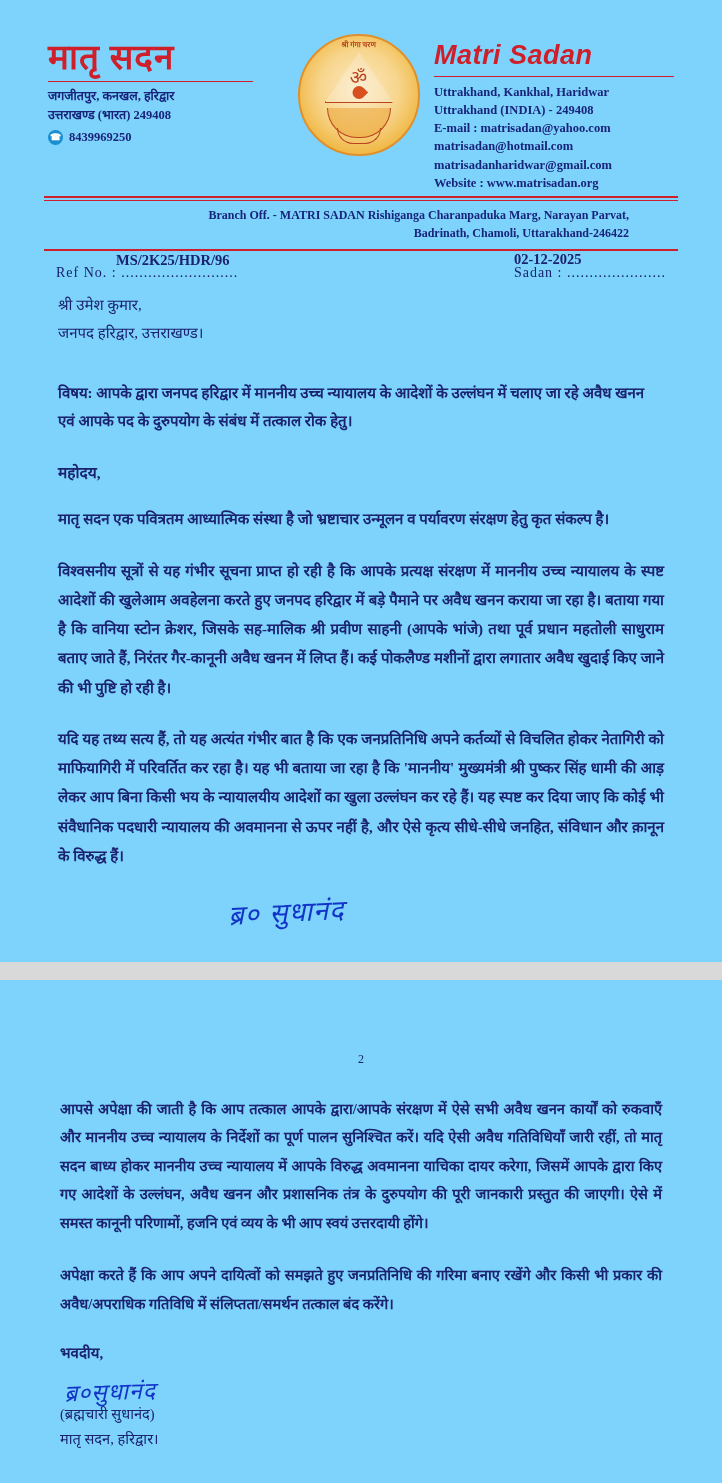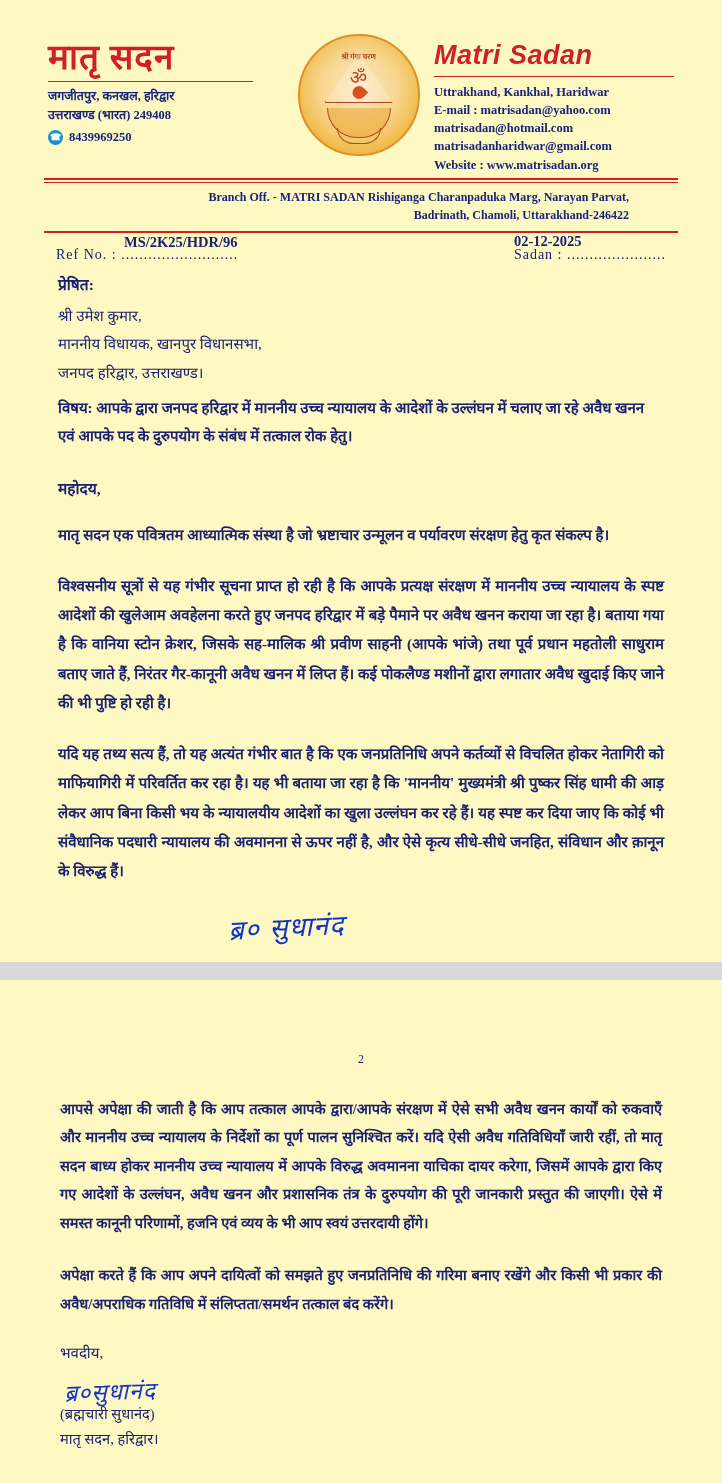--- a/index.html
+++ b/index.html
@@ -4,21 +4,21 @@
 <style>
   * { box-sizing: border-box; }
   html, body { margin: 0; padding: 0; }
   body {
     width: 722px;
     background: #d9d9d9;
     font-family: "Liberation Serif", serif;
   }
   .page {
     position: relative;
-    background: #fef9c3;
+    background: #7dd3fc;
     width: 722px;
     overflow: hidden;
   }
   .page-one { height: 962px; padding: 0; }
   .page-two { height: 521px; margin-top: 0; }
 
   
   .letterhead {
     display: flex;
     align-items: flex-start;
@@ -95,21 +95,21 @@
   }
   .emblem .om {
     position: absolute;
     left: 50%; top: 28px;
     transform: translateX(-50%);
     font-size: 19px;
     color: #b8441f;
   }
   .emblem .top-text {
     position: absolute;
-    left: 50%; top: 15px;
+    left: 50%; top: 3px;
     transform: translateX(-50%);
     font-size: 7.5px;
     color: #b8441f;
     white-space: nowrap;
     font-weight: bold;
   }
   .emblem .drop {
     position: absolute;
     left: 50%; top: 50px;
     transform: translateX(-50%) rotate(45deg);
@@ -192,41 +192,41 @@
   }
   .ref-left, .ref-right { position: relative; white-space: nowrap; }
   .dotted { letter-spacing: 1px; }
   .ref-value {
     font-weight: bold;
     font-family: "Liberation Serif", serif;
     color: #1b2270;
   }
   .ref-left .ref-value {
     position: absolute;
-    left: 68px; top: -13px;
+    left: 60px; top: -13px;
     font-size: 14.5px;
   }
   .ref-right .ref-value {
     position: absolute;
     left: 0px; top: -14px;
     font-size: 14.5px;
   }
 
   
   .body-text {
     padding: 10px 58px 0 58px;
     color: #1b2270;
     font-family: "Liberation Serif", serif;
   }
   .to-label { font-size: 15.5px; font-weight: bold; margin-bottom: 7px; }
   .to-line { font-size: 15px; line-height: 1.9; }
   .subject {
     font-size: 15px;
     line-height: 1.85;
-    margin-top: 8px;
+    margin-top: 32px;
     font-weight: bold;
   }
   .salutation {
     font-size: 15.5px;
     margin-top: 26px;
     font-weight: bold;
   }
   .para {
     font-size: 15px;
     line-height: 1.95;
@@ -266,21 +266,21 @@
     font-family: "Liberation Serif", serif;
   }
   .p2-body { padding: 28px 60px 0 60px; color: #1b2270; }
   .p2-para {
     font-size: 14.6px;
     line-height: 1.95;
     text-align: justify;
     font-weight: bold;
     margin-bottom: 24px;
   }
-  .closing { font-size: 15px; font-weight: normal; margin-top: 20px; }
+  .closing { font-size: 15px; font-weight: bold; margin-top: 20px; }
   .sign-name { font-size: 14.6px; font-weight: normal; line-height: 1.7; }
 </style>
 </head>
 <body>
 
 <div class="page page-one">
 
   <div class="letterhead">
 
     <div class="lh-left">
@@ -304,20 +304,21 @@
         <div class="bowl"></div>
         <div class="bowl2"></div>
       </div>
     </div>
 
     <div class="lh-right">
       <div class="lh-script">Matri Sadan</div>
       <div class="lh-right-rule"></div>
       <div class="lh-right-lines">
         <div>Uttrakhand, Kankhal, Haridwar</div>
+        <div>Uttrakhand (INDIA) - 249408</div>
         <div>E-mail : matrisadan@yahoo.com</div>
         <div>matrisadan@hotmail.com</div>
         <div>matrisadanharidwar@gmail.com</div>
         <div>Website : www.matrisadan.org</div>
       </div>
     </div>
   </div>
 
   <div class="double-rule"></div>
   <div class="double-rule2"></div>
@@ -334,23 +335,21 @@
       <span class="dotted">Ref No. : ..........................</span>
       <span class="ref-value">MS/2K25/HDR/96</span>
     </div>
     <div class="ref-right">
       <span class="dotted">Sadan : ......................</span>
       <span class="ref-value">02-12-2025</span>
     </div>
   </div>
 
   <div class="body-text">
-    <div class="to-label">प्रेषित:</div>
     <div class="to-line">श्री उमेश कुमार,</div>
-    <div class="to-line">माननीय विधायक, खानपुर विधानसभा,</div>
     <div class="to-line">जनपद हरिद्वार, उत्तराखण्ड।</div>
 
     <div class="subject">विषय: आपके द्वारा जनपद हरिद्वार में माननीय उच्च न्यायालय के आदेशों के उल्लंघन में चलाए जा रहे अवैध खनन एवं आपके पद के दुरुपयोग के संबंध में तत्काल रोक हेतु।</div>
 
     <div class="salutation">महोदय,</div>
 
     <div class="para">मातृ सदन एक पवित्रतम आध्यात्मिक संस्था है जो भ्रष्टाचार उन्मूलन व पर्यावरण संरक्षण हेतु कृत संकल्प है।</div>
     <div class="para">विश्वसनीय सूत्रों से यह गंभीर सूचना प्राप्त हो रही है कि आपके प्रत्यक्ष संरक्षण में माननीय उच्च न्यायालय के स्पष्ट आदेशों की खुलेआम अवहेलना करते हुए जनपद हरिद्वार में बड़े पैमाने पर अवैध खनन कराया जा रहा है। बताया गया है कि वानिया स्टोन क्रेशर, जिसके सह-मालिक श्री प्रवीण साहनी (आपके भांजे) तथा पूर्व प्रधान महतोली साधुराम बताए जाते हैं, निरंतर गैर-कानूनी अवैध खनन में लिप्त हैं। कई पोकलैण्ड मशीनों द्वारा लगातार अवैध खुदाई किए जाने की भी पुष्टि हो रही है।</div>
     <div class="para">यदि यह तथ्य सत्य हैं, तो यह अत्यंत गंभीर बात है कि एक जनप्रतिनिधि अपने कर्तव्यों से विचलित होकर नेतागिरी को माफियागिरी में परिवर्तित कर रहा है। यह भी बताया जा रहा है कि 'माननीय' मुख्यमंत्री श्री पुष्कर सिंह धामी की आड़ लेकर आप बिना किसी भय के न्यायालयीय आदेशों का खुला उल्लंघन कर रहे हैं। यह स्पष्ट कर दिया जाए कि कोई भी संवैधानिक पदधारी न्यायालय की अवमानना से ऊपर नहीं है, और ऐसे कृत्य सीधे-सीधे जनहित, संविधान और क़ानून के विरुद्ध हैं।</div>
 

